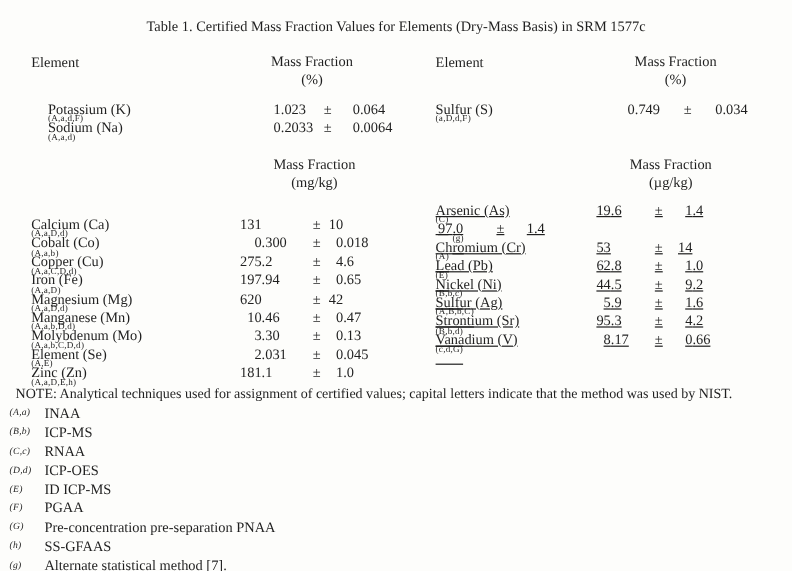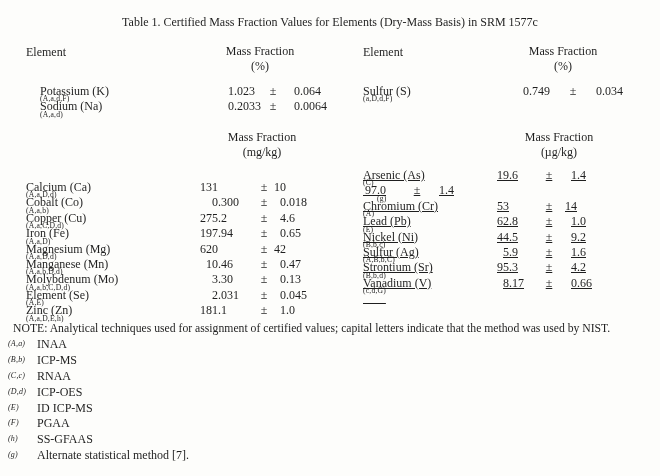--- a/index.html
+++ b/index.html
@@ -287,20 +287,23 @@
       </div>
 
       <div class="fnrow">
         <span class="fnlabel">(E)</span><span class="fntext">ID ICP-MS</span>
       </div>
 
       <div class="fnrow">
         <span class="fnlabel">(F)</span><span class="fntext">PGAA</span>
       </div>
 
+      <div class="fnrow">
+        <span class="fnlabel">(G)</span><span class="fntext">Pre-concentration pre-separation PNAA</span>
+      </div>
 
       <div class="fnrow">
         <span class="fnlabel">(h)</span><span class="fntext">SS-GFAAS</span>
       </div>
 
       <div class="fnrow">
         <span class="fnlabel">(g)</span><span class="fntext">Alternate statistical method [7].</span>
       </div>
     </div>
 

